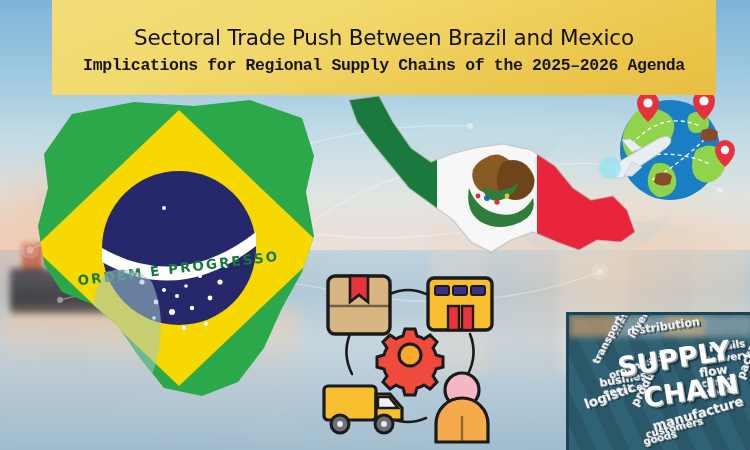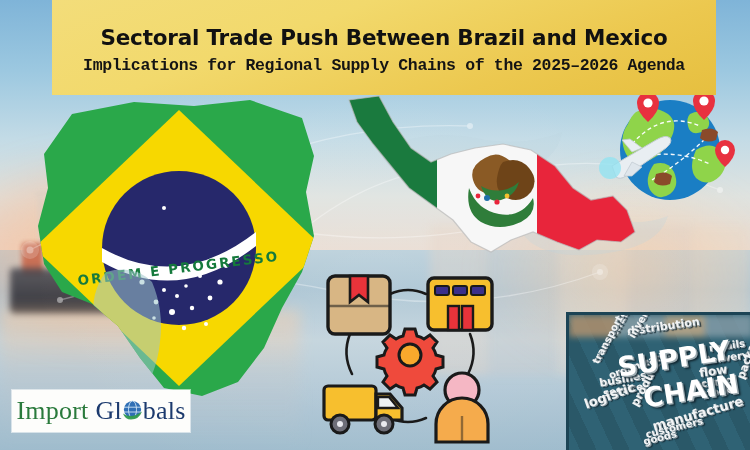--- a/index.html
+++ b/index.html
@@ -78,21 +78,21 @@
 
   
   .banner {
     position:absolute; left:52px; top:0; width:664px; height:95px;
     background:linear-gradient(160deg,#f3dd7a 0%,#f2d96c 35%,#ecc84f 72%,#e6bf3f 100%);
     display:flex; flex-direction:column; align-items:center; justify-content:center;
     padding-top:6px;
   }
   .banner h1 {
     font-family:"DejaVu Sans","Liberation Sans",sans-serif;
-    font-size:21.5px; font-weight:bold; color:#111;
+    font-size:21.5px; font-weight:normal; color:#111;
     letter-spacing:-.2px; line-height:1.1; white-space:nowrap;
     margin-bottom:7px;
   }
   .banner h2 {
     font-family:Liberation Mono, monospace;
     font-size:16.5px; font-weight:bold; color:#141414;
     letter-spacing:-.35px; line-height:1.1; white-space:nowrap;
   }
 
   
@@ -396,33 +396,14 @@
       <span class="wc-w" style="left:14px;  top:74px; font-size:13px; transform:rotate(-20deg);">logistic</span>
       <span class="wc-w" style="left:60px;  top:88px; font-size:11px; transform:rotate(-62deg); transform-origin:left top;">product</span>
       <span class="wc-w" style="left:82px;  top:92px; font-size:13px; transform:rotate(-16deg);">manufacture</span>
       <span class="wc-w" style="left:76px;  top:108px; font-size:10px; transform:rotate(-14deg);">customers</span>
       <span class="wc-w" style="left:74px;  top:118px; font-size:10px; transform:rotate(-14deg);">goods</span>
       <span class="wc-w wc-main" style="left:48px; top:30px; font-size:27px; transform:rotate(-9deg);">SUPPLY</span>
       <span class="wc-w wc-main" style="left:74px; top:62px; font-size:27px; transform:rotate(-9deg);">CHAIN</span>
     </div>
   </div>
 
-  <div class="logo-box">
-    <div class="logo-text">
-      <span class="logo-import">Import</span>
-      <span style="width:7px;"></span>
-      <span class="logo-gl">Gl</span>
-      <span class="logo-globe">
-        <svg width="21" height="21" viewBox="0 0 21 21">
-          <circle cx="10.5" cy="10.5" r="8.6" fill="#2f6fb5"></circle>
-          <g stroke="#cfe4f5" stroke-width=".9" fill="none">
-            <ellipse cx="10.5" cy="10.5" rx="4" ry="8.6"></ellipse>
-            <path d="M2 8.2 H19"></path>
-              <path d="M2 13 H19"></path>
-          </g>
-          <path d="M1 14.5 q8 6 19 -2 q-3 8 -11 8 q-6 0 -8 -6z" fill="#2f9a4e" opacity=".95"></path>
-        </svg>
-      </span>
-      <span class="logo-bals">bals</span>
-    </div>
-  </div>
 
 </div>
 
 </body></html>

